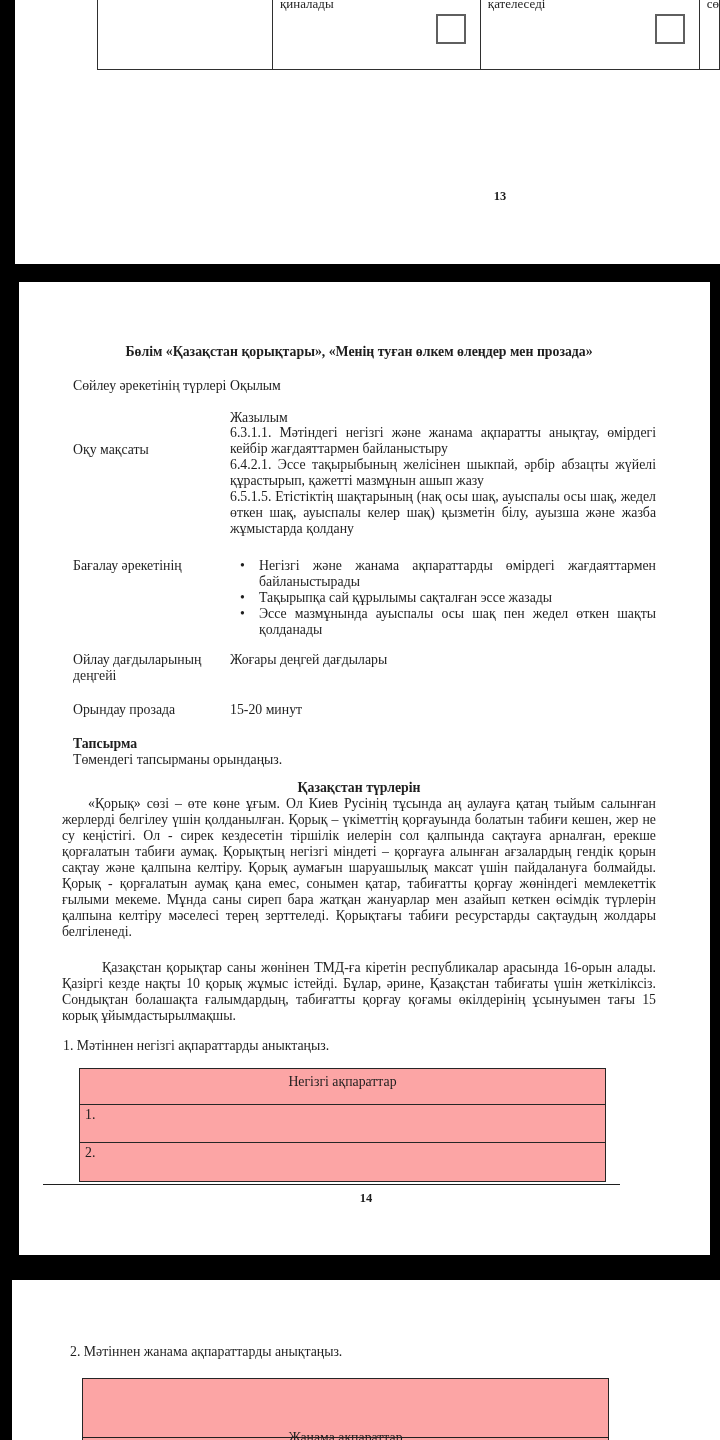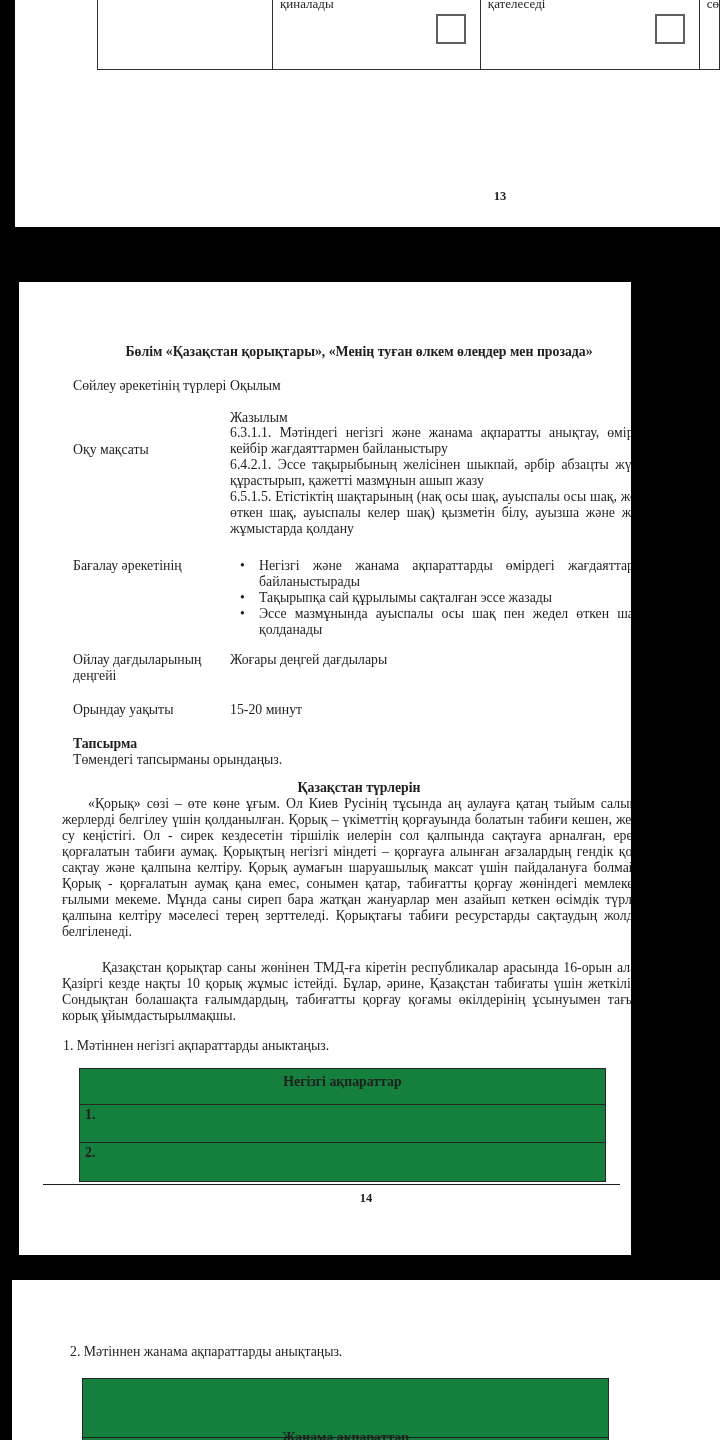--- a/index.html
+++ b/index.html
@@ -5,22 +5,22 @@
   html,body{margin:0;padding:0;}
   body{
     width:720px;height:1440px;position:relative;overflow:hidden;
     background:#000;
     font-family:"Liberation Serif","DejaVu Serif",serif;
     color:#1e1e1e;
     font-size:13.8px;
     line-height:16px;
   }
   .page{position:absolute;background:#fff;overflow:hidden;}
-  #page13{left:15px;top:0;width:705px;height:227px;}
-  #page14{left:19px;top:282px;width:612px;height:973px;}
+  #page13{left:15px;top:0;width:705px;height:264px;}
+  #page14{left:19px;top:282px;width:691px;height:973px;}
   #page15{left:12px;top:1280px;width:708px;height:160px;padding-left:44px;}
 
   
   .cut-table{
     position:absolute;left:82px;top:-12px;width:623px;height:82px;
     border:1.5px solid #2f2f2f;border-top:none;
     display:flex;box-sizing:border-box;
   }
   .cut-cell{position:relative;box-sizing:border-box;border-right:1.5px solid #2f2f2f;padding:8px 0 0 7px;font-size:13px;}
   .cut-cell:last-child{border-right:none;}
@@ -40,21 +40,21 @@
   .center{text-align:center;}
   .label{left:54px;width:165px;font-weight:normal;}
   .val{left:211px;}
   .objectives{left:211px;top:143px;width:426px;}
   .objectives p{margin:0;text-align:justify;}
   .bullets{left:221px;top:276px;width:416px;margin:0;padding:0;list-style:none;}
   .bullets li{position:relative;padding-left:19px;text-align:justify;margin:0;}
   .bullets li .dot{position:absolute;left:0;top:0;}
   .para{left:43px;width:594px;text-align:justify;margin:0;}
 
-  .ans-table{box-sizing:border-box;border:1.5px solid #262626;background:#15803d;font-weight:bold;}
+  .ans-table{box-sizing:border-box;border:1.5px solid #262626;background:#fca5a5;}
   .ans-head{box-sizing:border-box;text-align:center;padding-top:5px;border-bottom:1.5px solid #262626;}
   .ans-row{box-sizing:border-box;padding:2px 0 0 5px;border-bottom:1.5px solid #262626;}
   .ans-row:last-child{border-bottom:none;}
   .footer-rule{border-top:1.5px solid #1f1f1f;height:0;}
 </style>
 </head>
 <body>
 
 <div class="page" id="page13">
   <div class="cut-table">
@@ -101,21 +101,21 @@
     </li>
     <li>
       <span class="dot">•</span>
       <span>Эссе мазмұнында ауыспалы осы шақ пен  жедел өткен шақты қолданады</span>
     </li>
   </ul>
 
   <div class="abs label" style="top:370px;">Ойлау дағдыларының деңгейі</div>
   <div class="abs val" style="top:370px;">Жоғары деңгей дағдылары</div>
 
-  <div class="abs label" style="top:420px;">Орындау уақыты</div>
+  <div class="abs label" style="top:420px;">Орындау прозада</div>
   <div class="abs val" style="top:420px;">15-20 минут</div>
 
   <div class="abs bold" style="left:54px;top:454px;">Тапсырма</div>
   <div class="abs" style="left:54px;top:470px;">Төмендегі тапсырманы орындаңыз.</div>
 
   <div class="abs bold center" style="left:43px;top:498px;width:594px;">Қазақстан түрлерін</div>
   <p class="abs para" style="top:514px;text-indent:26px;">«Қорық» сөзі – өте көне ұғым. Ол Киев Русінің тұсында аң аулауға қатаң тыйым салынған жерлерді белгілеу үшін қолданылған. Қорық – үкіметтің қорғауында болатын табиғи кешен, жер не су кеңістігі. Ол - сирек кездесетін тіршілік иелерін сол қалпында сақтауға арналған, ерекше қорғалатын табиғи аумақ. Қорықтың негізгі міндеті – қорғауға алынған ағзалардың гендік қорын сақтау және қалпына келтіру. Қорық аумағын шаруашылық максат үшін пайдалануға болмайды. Қорық - қорғалатын аумақ қана емес, сонымен қатар, табиғатты қорғау жөніндегі мемлекеттік ғылыми мекеме. Мұнда саны сиреп бара жатқан жануарлар мен азайып кеткен өсімдік түрлерін қалпына келтіру мәселесі терең зерттеледі. Қорықтағы табиғи ресурстарды сақтаудың жолдары белгіленеді.</p>
   <p class="abs para" style="top:678px;text-indent:40px;">Қазақстан қорықтар саны жөнінен ТМД-ға кіретін республикалар арасында 16-орын алады. Қазіргі кезде нақты 10 қорық жұмыс істейді. Бұлар, әрине, Қазақстан табиғаты үшін жеткіліксіз. Сондықтан болашақта ғалымдардың, табиғатты қорғау қоғамы өкілдерінің ұсынуымен тағы 15 корық ұйымдастырылмақшы.</p>
 
   <div class="abs" style="left:44px;top:756px;">1. Мәтіннен  негізгі ақпараттарды аныктаңыз.</div>

